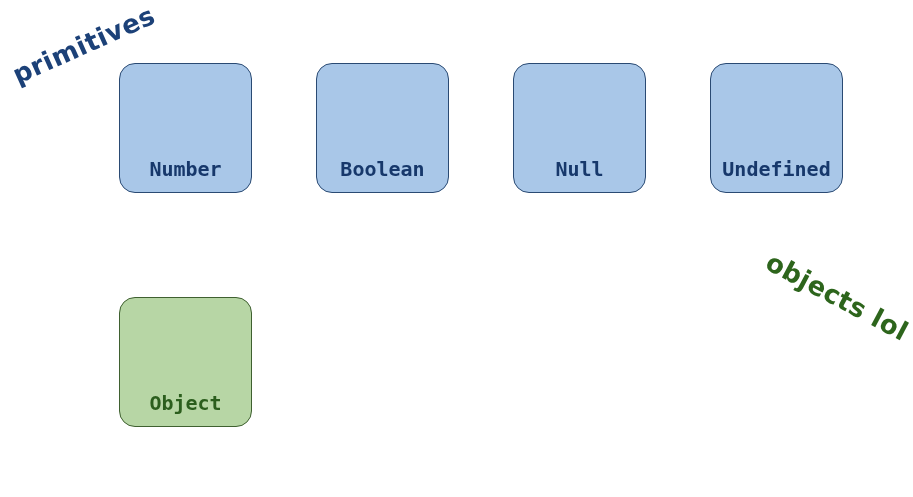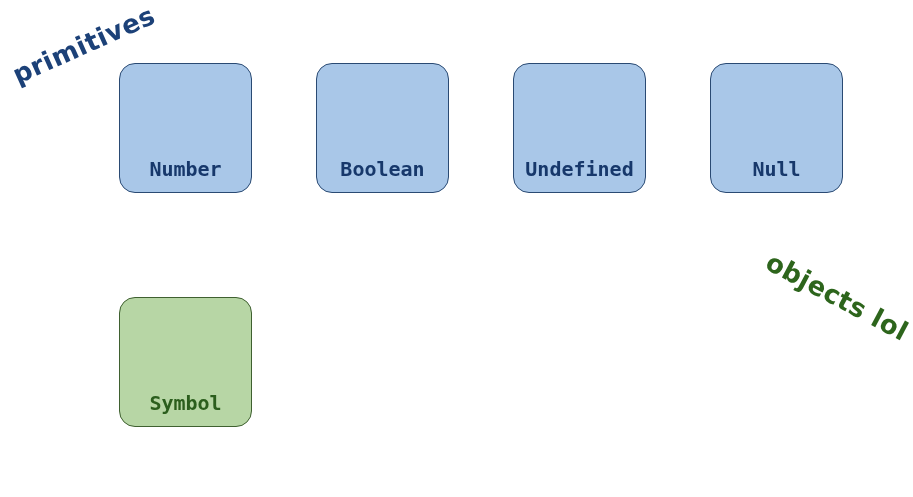--- a/index.html
+++ b/index.html
@@ -93,25 +93,25 @@
     </div>
 
 
 
 
     <div class="card">
       <span class="card-label">Boolean</span>
     </div>
 
     <div class="card">
+      <span class="card-label">Null</span>
+    </div>
+
+    <div class="card">
       <span class="card-label">Undefined</span>
     </div>
 
-    <div class="card">
-      <span class="card-label">Null</span>
-    </div>
-
     <div class="card green">
-      <span class="card-label">Symbol</span>
+      <span class="card-label">Object</span>
     </div>
 
   </div>
 </div>
 
 </body></html>

